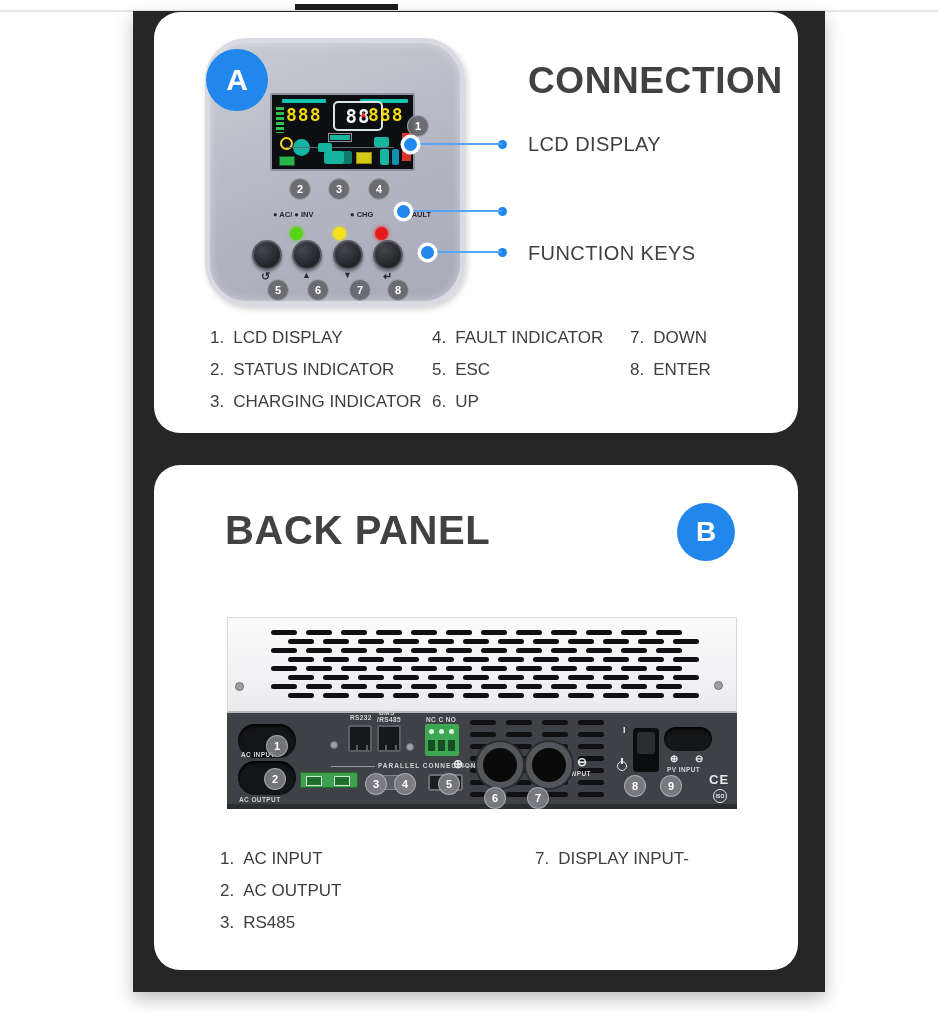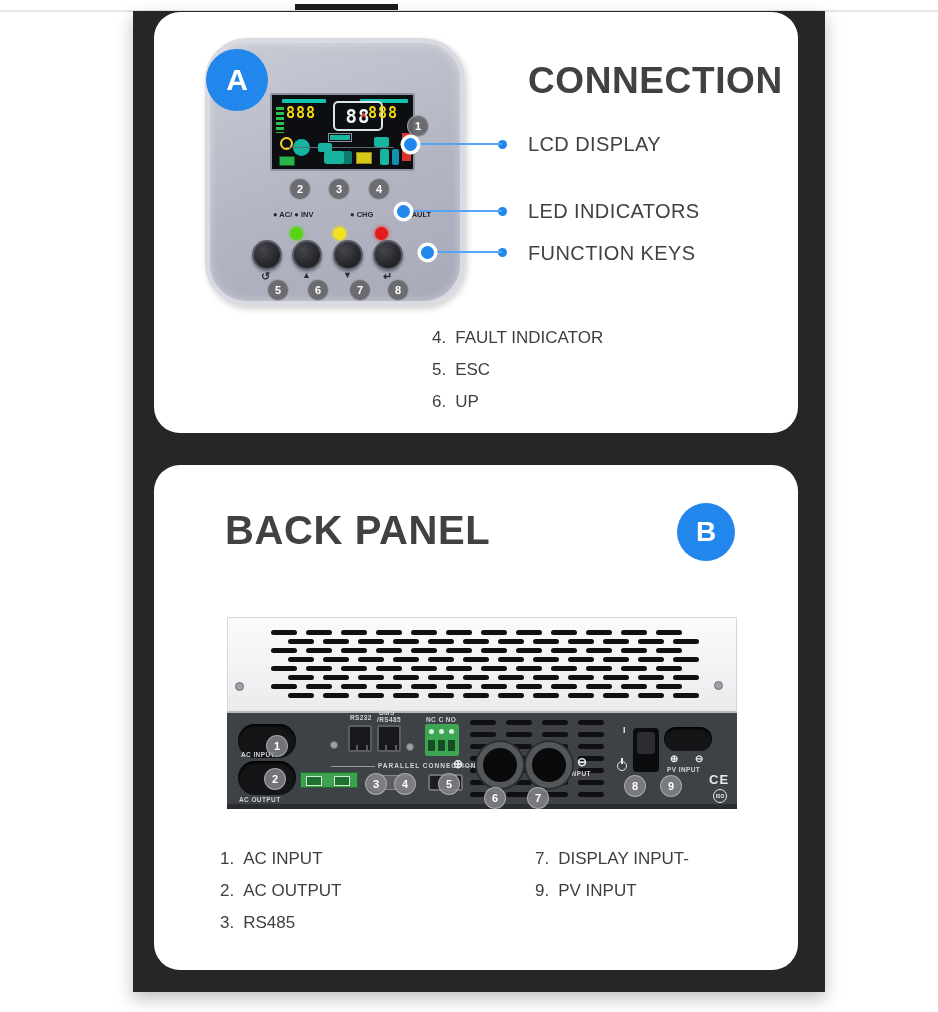--- a/index.html
+++ b/index.html
@@ -22,21 +22,21 @@
   .section-title { position:absolute; font-weight:bold; color:#414144; letter-spacing:.6px; white-space:nowrap; }
 
   
   .front-panel { position:absolute; left:51px; top:26px; width:260px; height:268px; border-radius:42px;
                  background:linear-gradient(160deg,#c9cbd5 0%,#b3b5c3 55%,#a8aab9 100%);
                  border:5px solid #d9dae2; box-shadow:inset 0 0 10px rgba(255,255,255,.4), 2px 3px 6px rgba(0,0,0,.18); }
   .lcd { position:absolute; left:60px; top:50px; width:145px; height:78px; background:#0c0e11;
          border:2px solid #8d93a0; border-radius:2px; overflow:hidden; }
   .lcd-strip { position:absolute; height:4px; background:#12c3ae; border-radius:1px; }
   .lcd-digits { position:absolute; font-family:"DejaVu Sans Mono", monospace; font-weight:bold; letter-spacing:1px; }
-  .lcd-yellow { color:#f2d713; font-size:15px; }
+  .lcd-yellow { color:#f2d713; font-size:18px; }
   .lcd-centerbox { position:absolute; left:61px; top:6px; width:50px; height:30px; border:2px solid #d9e5e9;
                    border-radius:5px; display:flex; align-items:center; justify-content:center; }
   .lcd-white { color:#eef6f8; font-size:19px; }
   .lcd-gauge { position:absolute; left:4px; top:12px; width:8px; height:26px;
                background:repeating-linear-gradient(180deg,#2ec04e 0 3px,#0c0e11 3px 5px); }
   .lcd-ic { position:absolute; }
 
   .led { position:absolute; width:13px; height:13px; border-radius:50%; }
   .led-label-group { position:absolute; top:167px; font-size:7.5px; color:#26262a; font-weight:bold; white-space:nowrap; }
   .fkey { position:absolute; top:197px; width:30px; height:30px; border-radius:50%;
@@ -193,31 +193,39 @@
       <div class="section-title" style="left:374px;top:48px;font-size:37px">CONNECTION</div>
 
       <div class="callout-dot" style="left:250px;top:126px"></div>
       <div class="callout-line" style="left:262px;top:131px;width:86px"></div>
       <div class="callout-end" style="left:344px;top:128px"></div>
       <div class="callout-label" style="left:374px;top:121px">LCD DISPLAY</div>
 
       <div class="callout-dot" style="left:243px;top:193px"></div>
       <div class="callout-line" style="left:255px;top:198px;width:93px"></div>
       <div class="callout-end" style="left:344px;top:195px"></div>
-      <div class="callout-label" style="left:374px;top:188px">LED INDICATORS</div>
 
       <div class="callout-dot" style="left:267px;top:234px"></div>
       <div class="callout-line" style="left:279px;top:239px;width:69px"></div>
       <div class="callout-end" style="left:344px;top:236px"></div>
       <div class="callout-label" style="left:374px;top:230px">FUNCTION KEYS</div>
 
+      <div class="legend-col" style="left:56px;top:316px">
+        <div class="legend-item"><span class="n">1.</span><span>LCD DISPLAY</span></div>
+        <div class="legend-item"><span class="n">2.</span><span>STATUS INDICATOR</span></div>
+        <div class="legend-item"><span class="n">3.</span><span>CHARGING INDICATOR</span></div>
+      </div>
       <div class="legend-col" style="left:278px;top:316px">
         <div class="legend-item"><span class="n">4.</span><span>FAULT INDICATOR</span></div>
         <div class="legend-item"><span class="n">5.</span><span>ESC</span></div>
         <div class="legend-item"><span class="n">6.</span><span>UP</span></div>
+      </div>
+      <div class="legend-col" style="left:476px;top:316px">
+        <div class="legend-item"><span class="n">7.</span><span>DOWN</span></div>
+        <div class="legend-item"><span class="n">8.</span><span>ENTER</span></div>
       </div>
     </div>
 
     <div class="card card-b">
       <div class="section-title" style="left:71px;top:43px;font-size:40px">BACK PANEL</div>
       <div class="badge" style="left:523px;top:38px;width:58px;height:58px;font-size:28px">
         <span>B</span>
       </div>
 
       <div class="back-device">
@@ -441,17 +449,16 @@
         <div class="bd-bottom-strip" style="top:187px"></div>
       </div>
 
       <div class="legend-col" style="left:66px;top:384px">
         <div class="legend-item"><span class="n">1.</span><span>AC INPUT</span></div>
         <div class="legend-item"><span class="n">2.</span><span>AC OUTPUT</span></div>
         <div class="legend-item"><span class="n">3.</span><span>RS485</span></div>
       </div>
       <div class="legend-col" style="left:381px;top:384px">
         <div class="legend-item"><span class="n">7.</span><span>DISPLAY INPUT-</span></div>
-        <div class="legend-item"><span class="n">9.</span><span>PV INPUT</span></div>
       </div>
     </div>
   </div>
 </div>
 
 </body></html>

